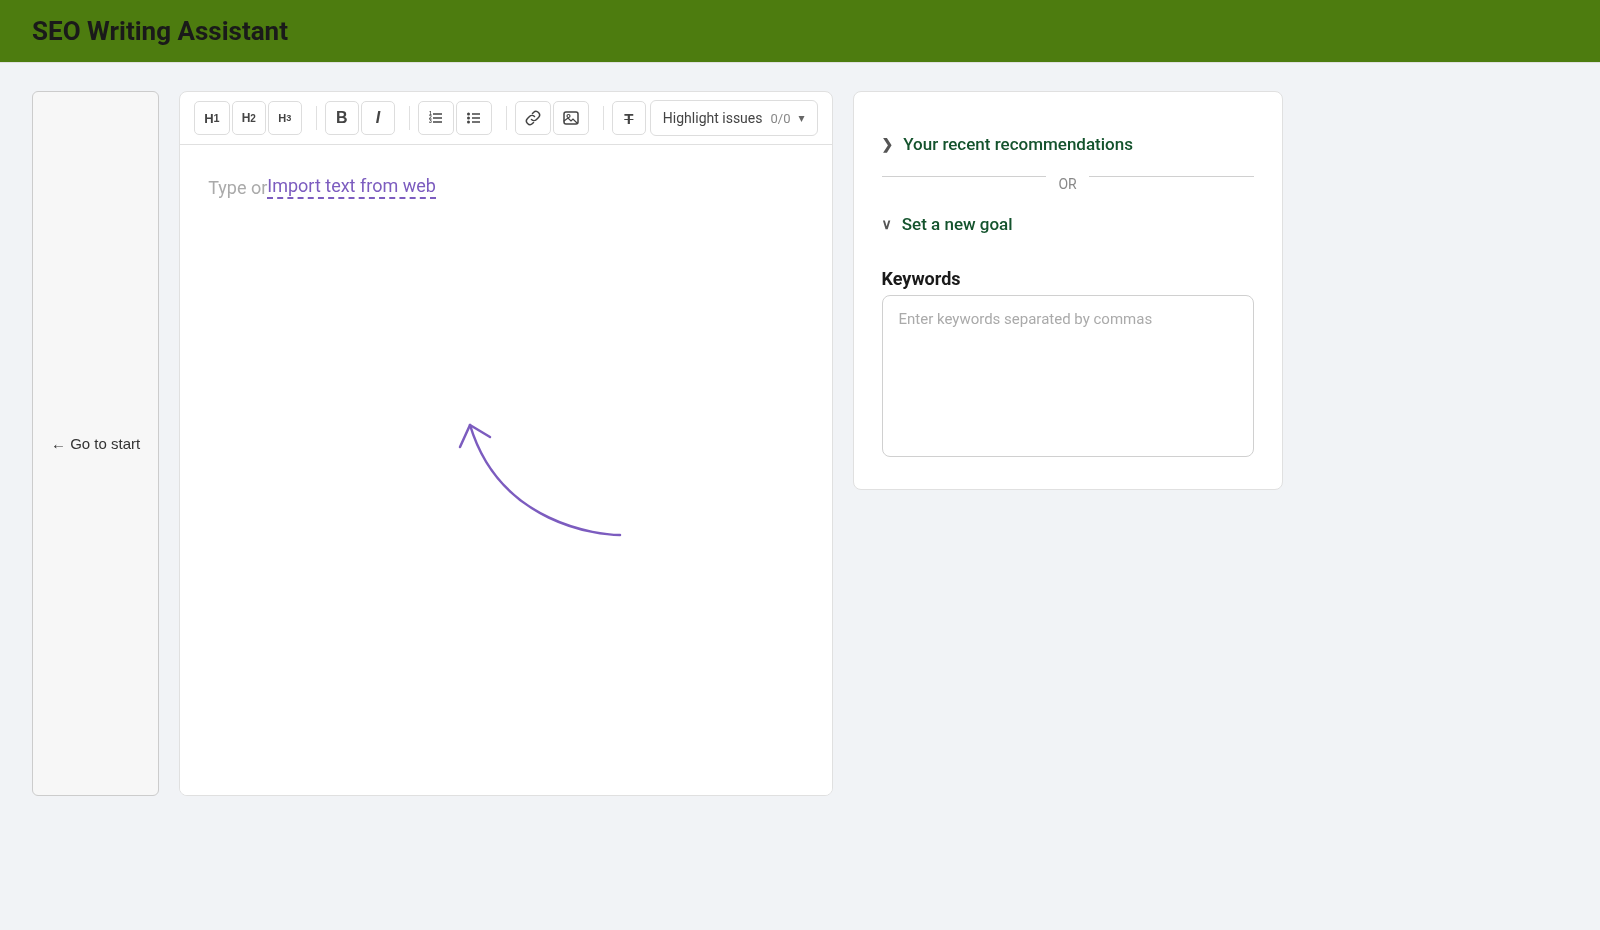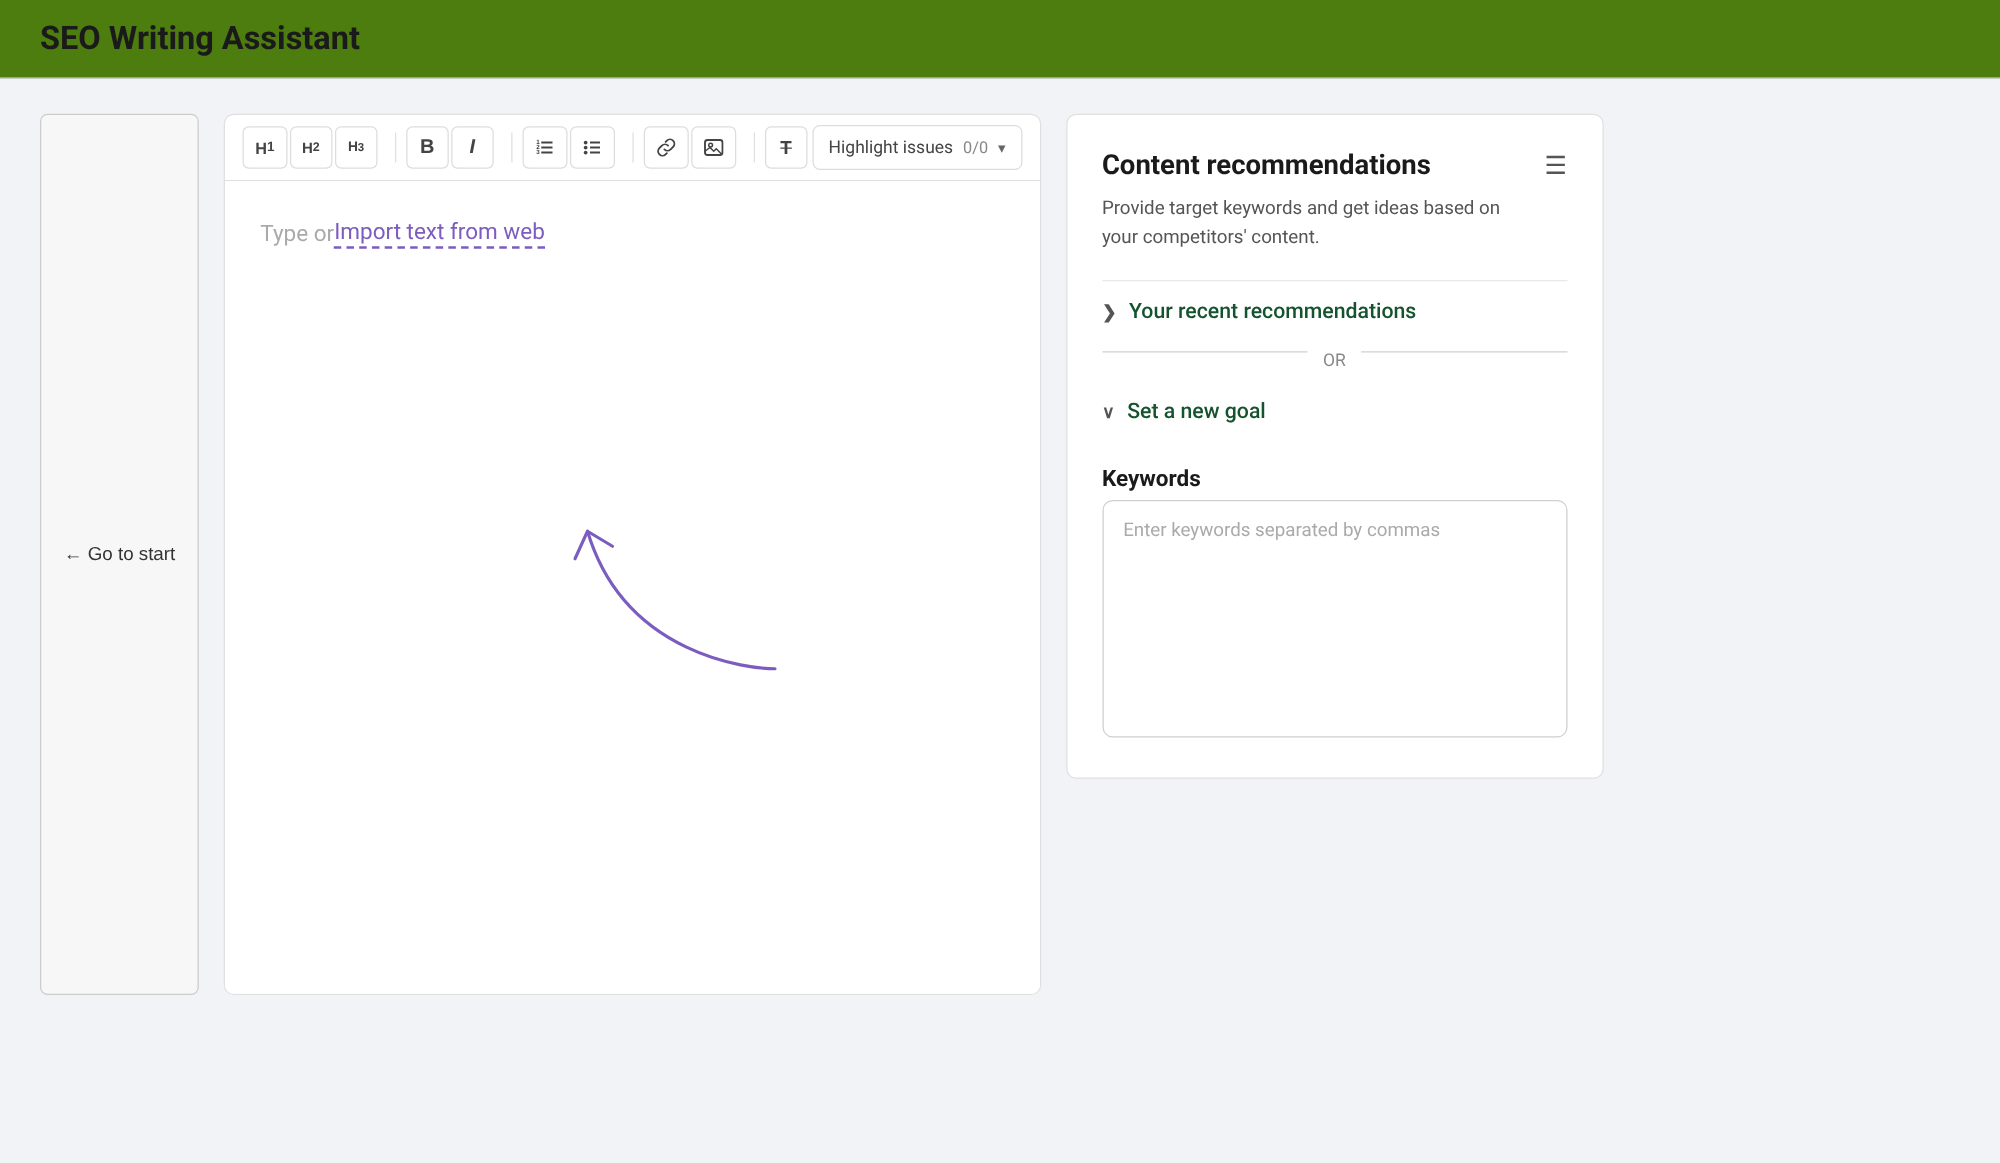--- a/index.html
+++ b/index.html
@@ -208,21 +208,21 @@
       margin-top: 20px;
     }
     .keywords-label {
       font-size: 18px;
       font-weight: 700;
       color: #1a1a1a;
       margin-bottom: 6px;
     }
     .keywords-input {
       width: 100%;
-      height: 190px;
+      height: 162px;
       border: 1.5px solid #d0d0d0;
       border-radius: 8px;
       padding: 14px 16px;
       font-size: 15px;
       color: #999;
       resize: none;
       outline: none;
       font-family: inherit;
     }
     .keywords-input::placeholder { color: #aaa; }
@@ -309,27 +309,20 @@
         <svg class="arrow-svg" viewBox="0 0 220 160" fill="none" xmlns="http://www.w3.org/2000/svg">
 
           <path d="M 180 140 C 160 140, 60 130, 30 30" stroke="#7c5cbf" stroke-width="2.5" fill="none" stroke-linecap="round"></path>
 
           <path d="M 30 30 L 20 52 M 30 30 L 50 42" stroke="#7c5cbf" stroke-width="2.5" fill="none" stroke-linecap="round" stroke-linejoin="round"></path>
         </svg>
       </div>
     </div>
 
     <div class="right-panel">
-      <div class="panel-header">
-        <div>
-          <div class="panel-title">Content recommendations</div>
-          <div class="panel-desc">Provide target keywords and get ideas based on your competitors' content.</div>
-        </div>
-        <span class="panel-menu-icon">☰</span>
-      </div>
 
       <div class="collapsible-row">
         <span class="chevron-icon">❯</span>
         <span class="collapsible-label">Your recent recommendations</span>
       </div>
 
       <div class="or-divider">
         <div class="or-line"></div>
         <span>OR</span>
         <div class="or-line"></div>

